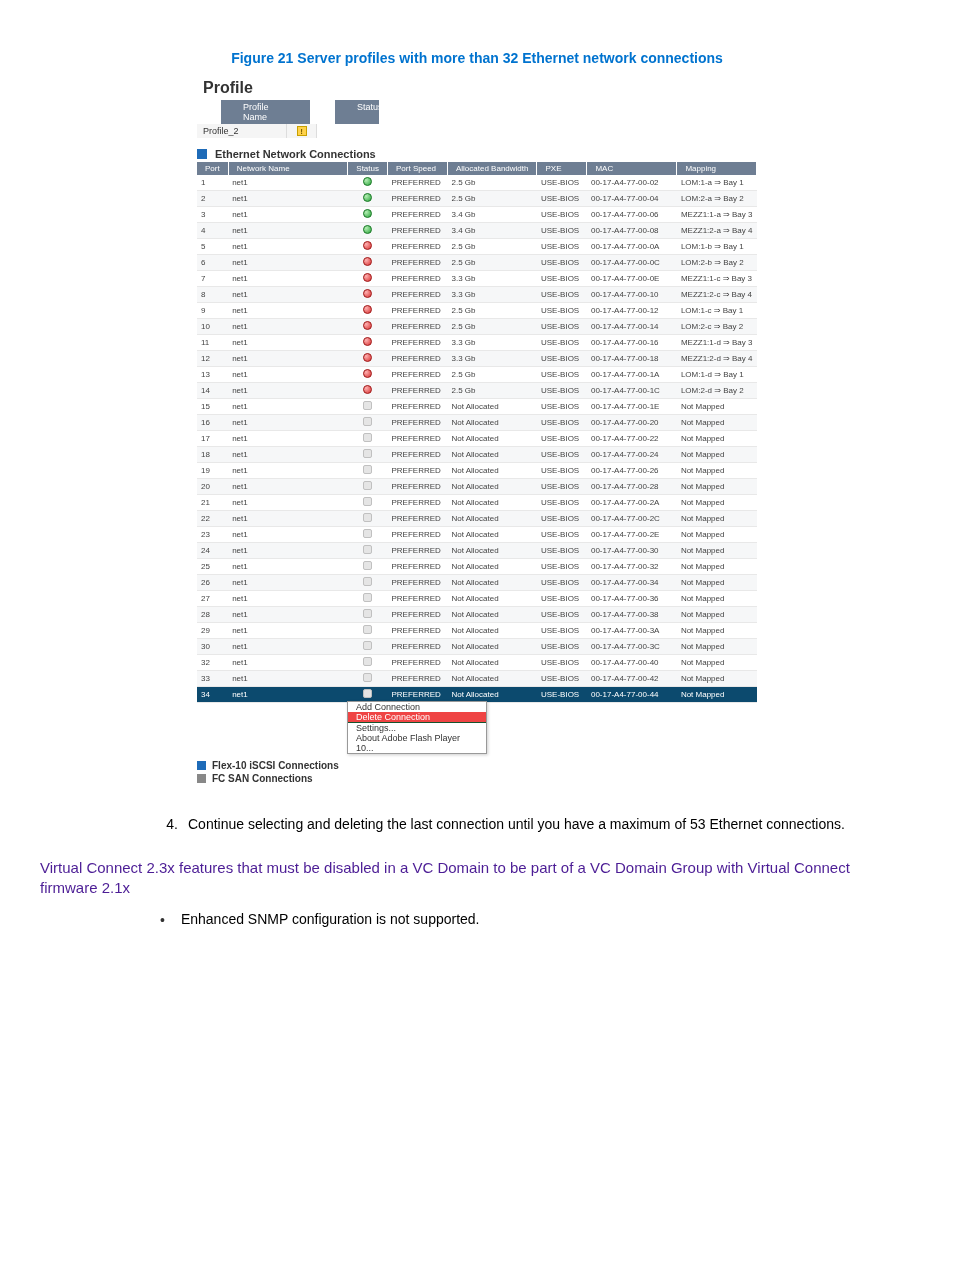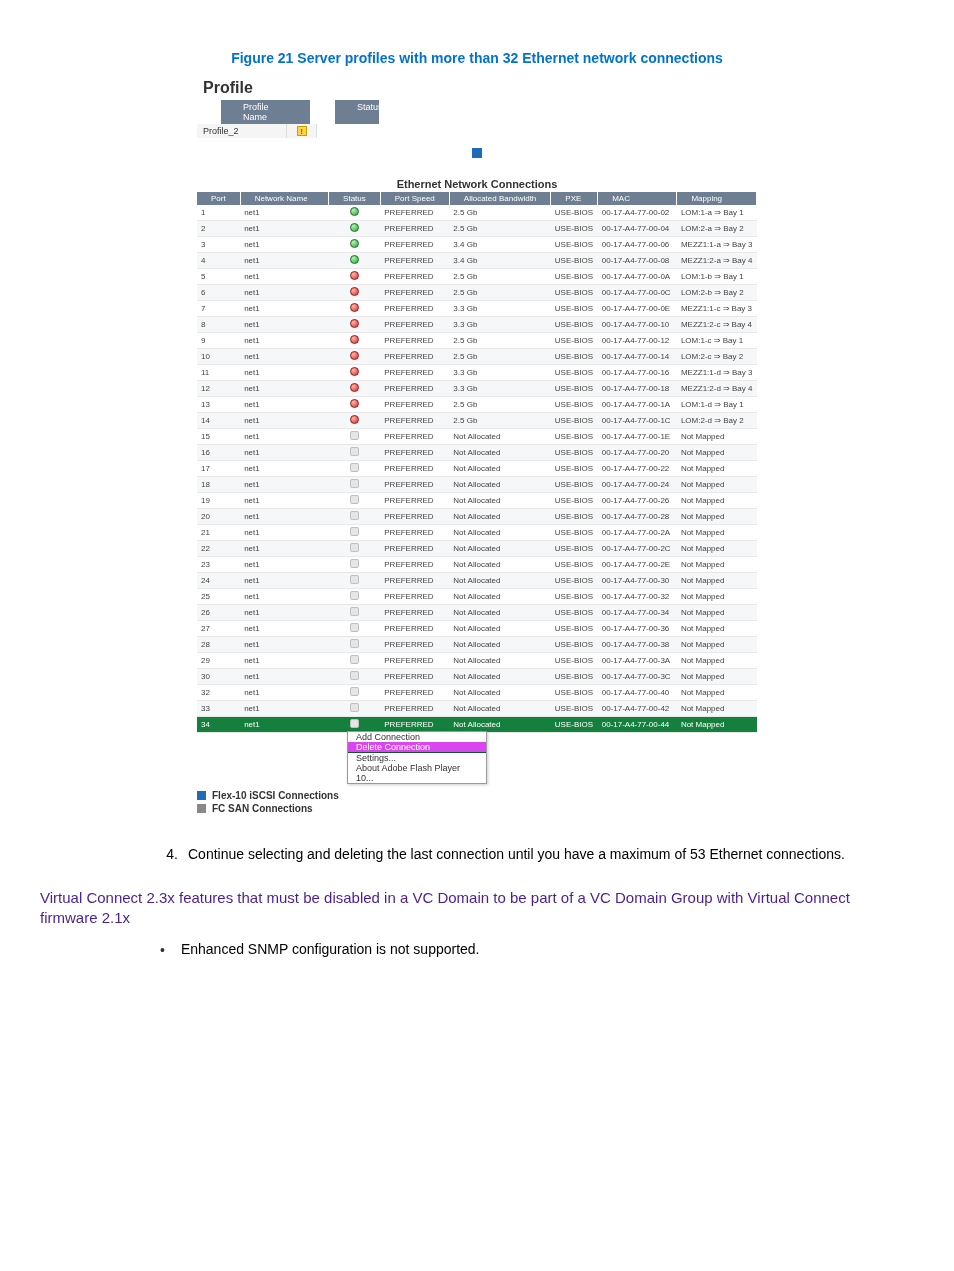--- a/index.html
+++ b/index.html
@@ -44,49 +44,49 @@
     background: #f5f5f5;
     color: #333;
     padding: 2px 6px;
     border-right: 1px solid #ddd;
   }
   .status-warn {
     display:inline-block;width:10px;height:10px;background:#ffd24a;border:1px solid #c8a000;
     position:relative;text-align:center;font-size:8px;line-height:10px;color:#7a5b00;font-weight:bold;
   }
   .section-hdr {
-    display:flex;align-items:center;gap:20px;
+    display:flex;align-items:center;gap:8px;
     margin-top:10px;margin-bottom:2px;
-    font-size:11px;font-weight:bold;color:#333;flex-direction:column;
+    font-size:11px;font-weight:bold;color:#333;
   }
   .sq-icon {
     width:10px;height:10px;background:#1e6bb8;display:inline-block;
   }
   table.connections {
     width: 100%;
     border-collapse: collapse;
     font-size: 8px;
     color: #444;
   }
   table.connections th {
     background: #6e7e93;
     color: #fff;
     font-weight: normal;
     text-align: left;
-    padding: 2px 14px;
+    padding: 2px 8px;
     border-right: 1px solid #fff;
     white-space: nowrap;
   }
   table.connections td {
     padding: 2px 4px;
     border-bottom: 1px solid #e8e8e8;
     white-space: nowrap;
   }
   table.connections tr:nth-child(even) td { background:#f6f7f8; }
-  table.connections tr.sel td { background:#15803d;color:#fff; }
+  table.connections tr.sel td { background:#0c4a6e;color:#fff; }
   .st-ok {
     display:inline-block;width:9px;height:9px;border-radius:50%;
     background:radial-gradient(circle at 30% 30%, #b6f0b6, #2aa43a);
     border:1px solid #1f7a2b;
   }
   .st-err {
     display:inline-block;width:9px;height:9px;border-radius:50%;
     background:radial-gradient(circle at 30% 30%, #ffb3b3, #d83131);
     border:1px solid #a01f1f;
   }
@@ -94,21 +94,21 @@
     display:inline-block;width:9px;height:9px;border-radius:2px;
     background:#e5e5e5;border:1px solid #c0c0c0;
   }
   .ctx-menu {
     width: 140px;
     background:#fff;border:1px solid #999;font-size:9px;color:#333;
     margin-top:-2px;margin-left:150px;
     box-shadow:1px 1px 3px rgba(0,0,0,.2);
   }
   .ctx-menu .mi { padding:0 8px; }
-  .ctx-menu .mi.hl { background:#d946ef;color:#fff; }
+  .ctx-menu .mi.hl { background:#ef4444;color:#fff; }
   .sub-sections { font-size:10px;font-weight:bold;color:#333;margin-top:6px; }
   .sub-sections .row { display:flex;align-items:center;gap:6px;margin:2px 0; }
   .sq-icon2 {width:9px;height:9px;background:#1e6bb8;display:inline-block;}
   .sq-icon3 {width:9px;height:9px;background:#888;display:inline-block;}
 
   .body-text {
     margin-left: 120px;
     margin-right: 40px;
     font-size: 14px;
     line-height: 1.45;

